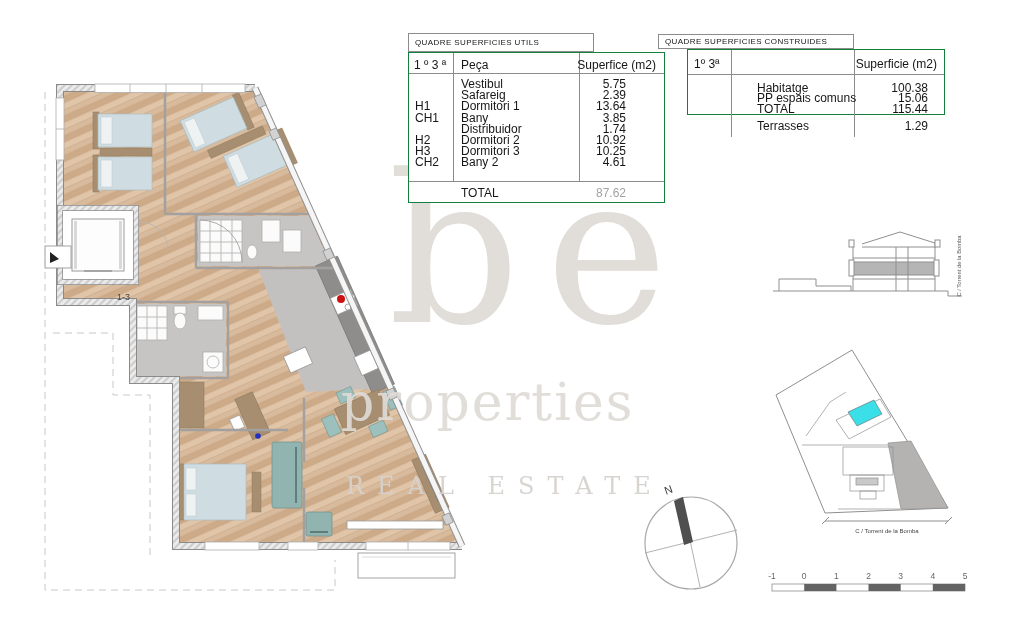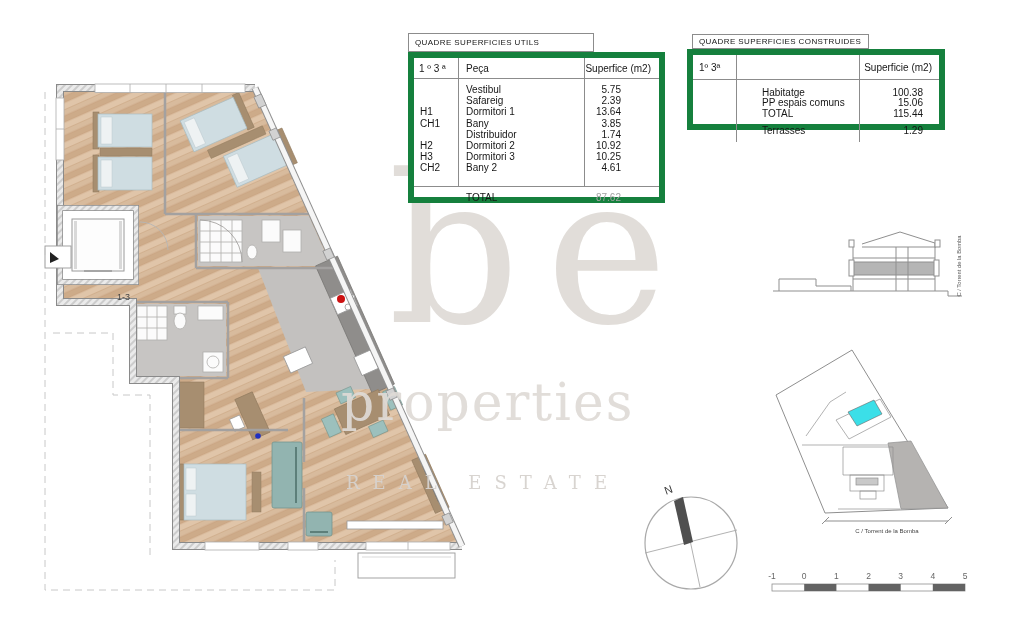--- a/index.html
+++ b/index.html
@@ -7,25 +7,25 @@
     width:1024px;height:619px;position:relative;background:#ffffff;
     font-family:"Liberation Sans",sans-serif;overflow:hidden;color:#161616;
   }
   svg{position:absolute;left:0;top:0;}
   #plan-layer{z-index:1;}
   #right-layer{z-index:3;}
   
   .wm{position:absolute;z-index:2;color:rgba(222,218,214,0.92);pointer-events:none;white-space:nowrap;}
   .wm-be{left:388px;top:148px;font-family:"DejaVu Serif",serif;font-size:206px;line-height:1;letter-spacing:26px;}
   .wm-prop{left:341px;top:376px;font-family:"DejaVu Serif",serif;font-size:52px;line-height:1;letter-spacing:2px;}
-  .wm-re{left:346px;top:474px;font-family:"DejaVu Serif",serif;font-size:18px;line-height:1;letter-spacing:13px;color:rgba(214,210,206,0.95);}
+  .wm-re{left:346px;top:474px;font-family:"DejaVu Serif",serif;font-size:24px;line-height:1;letter-spacing:13px;color:rgba(214,210,206,0.95);}
   
   .tbl-title{position:absolute;z-index:4;border:1px solid #8c8c8c;background:#fff;
     font-size:8px;letter-spacing:.4px;display:flex;align-items:center;padding-left:6px;box-sizing:border-box;}
-  .tbl-main{position:absolute;z-index:4;border:6px solid #15803d;background:#fff;box-sizing:border-box;font-size:10px;}
+  .tbl-main{position:absolute;z-index:4;border:1px solid #15803d;background:#fff;box-sizing:border-box;font-size:12px;}
   .vdiv{position:absolute;width:1px;background:#8c8c8c;top:0;}
   .hcell{position:absolute;white-space:nowrap;}
   .thead{position:absolute;left:0;right:0;top:0;border-bottom:1px solid #8c8c8c;}
   .rows{position:absolute;left:0;right:0;}
   .trow{position:relative;height:11.2px;line-height:11.2px;}
   .trow2{position:relative;height:10.3px;line-height:10.3px;}
   .c-code{position:absolute;left:6px;}
   .c-name{position:absolute;left:52px;white-space:nowrap;}
   .c-val{position:absolute;right:38px;}
   .c-name2{position:absolute;left:57px;white-space:nowrap;margin-left:12px;}
@@ -360,22 +360,22 @@
         <span class="c-name">Bany 2</span>
         <span class="c-val">4.61</span>
       </div>
   </div>
   <div class="total-row" style="top:128px;">
     <span class="c-name">TOTAL</span>
     <span class="c-val gray">87.62</span>
   </div>
 </div>
 
-<div class="tbl-title" style="left:692px;top:34px;width:177px;height:15px;">QUADRE SUPERFICIES CONSTRUIDES</div>
-<div class="tbl-main" style="left:687px;top:49px;width:258px;height:81px;">
+<div class="tbl-title" style="left:658px;top:34px;width:196px;height:15px;">QUADRE SUPERFICIES CONSTRUIDES</div>
+<div class="tbl-main" style="left:687px;top:49px;width:258px;height:66px;">
   <div class="vdiv" style="left:43px;height:87px;"></div>
   <div class="vdiv" style="left:166px;height:87px;"></div>
   <div class="thead" style="height:24px;">
     <span class="hcell" style="left:6px;top:7px;">1º 3ª</span>
     <span class="hcell" style="right:7px;top:7px;">Superficie (m2)</span>
   </div>
   <div class="rows" style="top:33px;">
     <div class="trow2">
         <span class="c-name2">Habitatge</span>
         <span class="c-val2">100.38</span>

